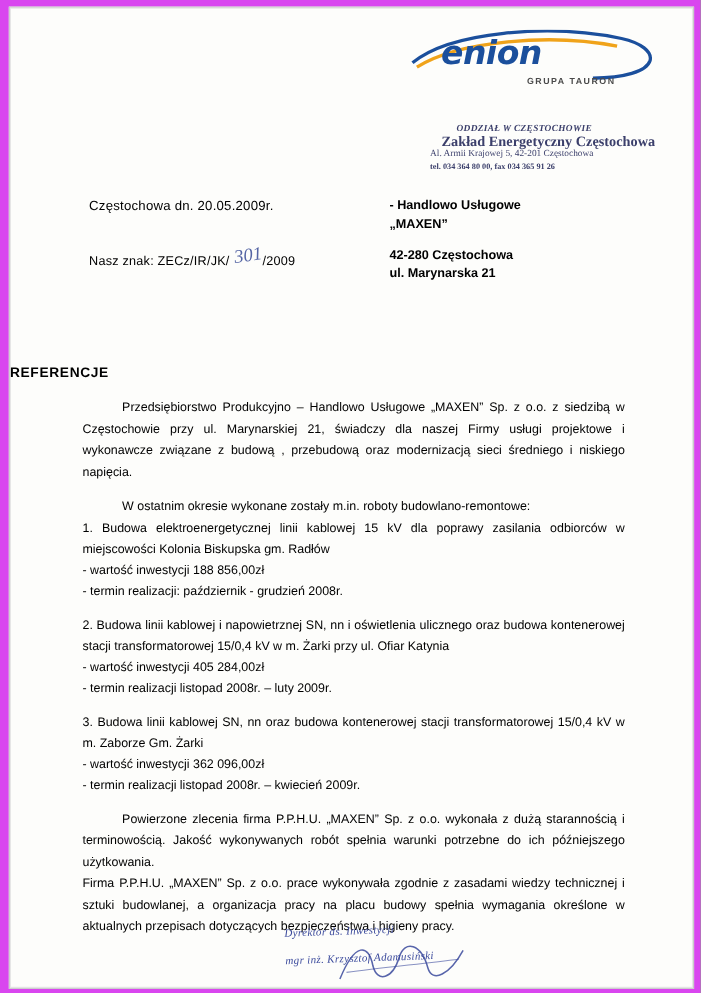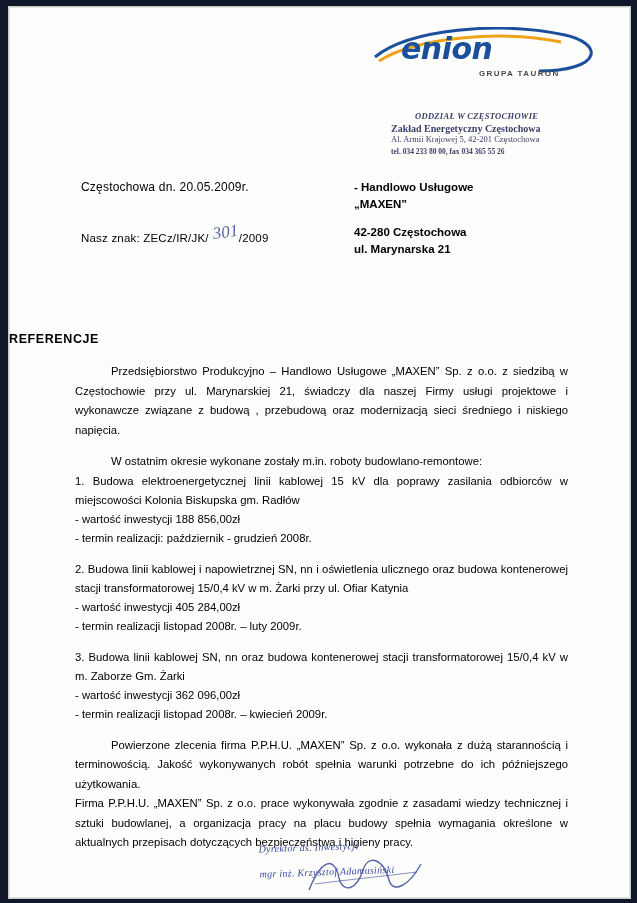--- a/index.html
+++ b/index.html
@@ -4,21 +4,21 @@
 <style>
   html, body {
     margin: 0;
     padding: 0;
     background: #8a8a8a;
   }
   .page {
     position: relative;
     width: 637px;
     height: 903px;
-    background: #0f172a;
+    background: #d946ef;
     overflow: hidden;
     font-family: "Liberation Sans", sans-serif;
     color: #000;
   }
   .scan {
     position: absolute;
     left: 8px;
     top: 6px;
     width: 621px;
     height: 891px;
@@ -77,21 +77,22 @@
   }
   .branch .l1 {
     font-weight: bold;
     font-style: italic;
     letter-spacing: 0.3px;
     font-size: 8.5px;
     margin-left: 24px;
   }
   .branch .l2 {
     font-weight: bold;
-    font-size: 10px;
+    font-size: 13px;
+    text-align: center;
   }
   .branch .l3 { font-size: 8.5px; }
   .branch .l4 { font-size: 7.5px; font-weight: bold; }
 
   
   .place-date {
     position: absolute;
     left: 72px;
     top: 173px;
     font-size: 12px;
@@ -197,21 +198,21 @@
         <path d="M10 34 C 48 10, 132 3, 192 15" fill="none" stroke="#f0a31a" stroke-width="3"></path>
       </svg>
       <div class="logo-word">enion</div>
       <div class="logo-sub">GRUPA TAURON</div>
     </div>
 
     <div class="branch">
       <div class="l1">ODDZIAŁ W CZĘSTOCHOWIE</div>
       <div class="l2">Zakład Energetyczny Częstochowa</div>
       <div class="l3">Al. Armii Krajowej 5, 42-201 Częstochowa</div>
-      <div class="l4">tel. 034 233 80 00, fax 034 365 55 26</div>
+      <div class="l4">tel. 034 364 80 00, fax 034 365 91 26</div>
     </div>
 
     <div class="place-date">Częstochowa  dn. 20.05.2009r.</div>
 
     <div class="sign-line">
       <span>Nasz znak: ZECz/IR/JK/</span><span style="display:inline-block;width:30px"></span><span>/2009</span>
     </div>
     <div class="sign-scribble">301</div>
 
     <div class="addressee">

